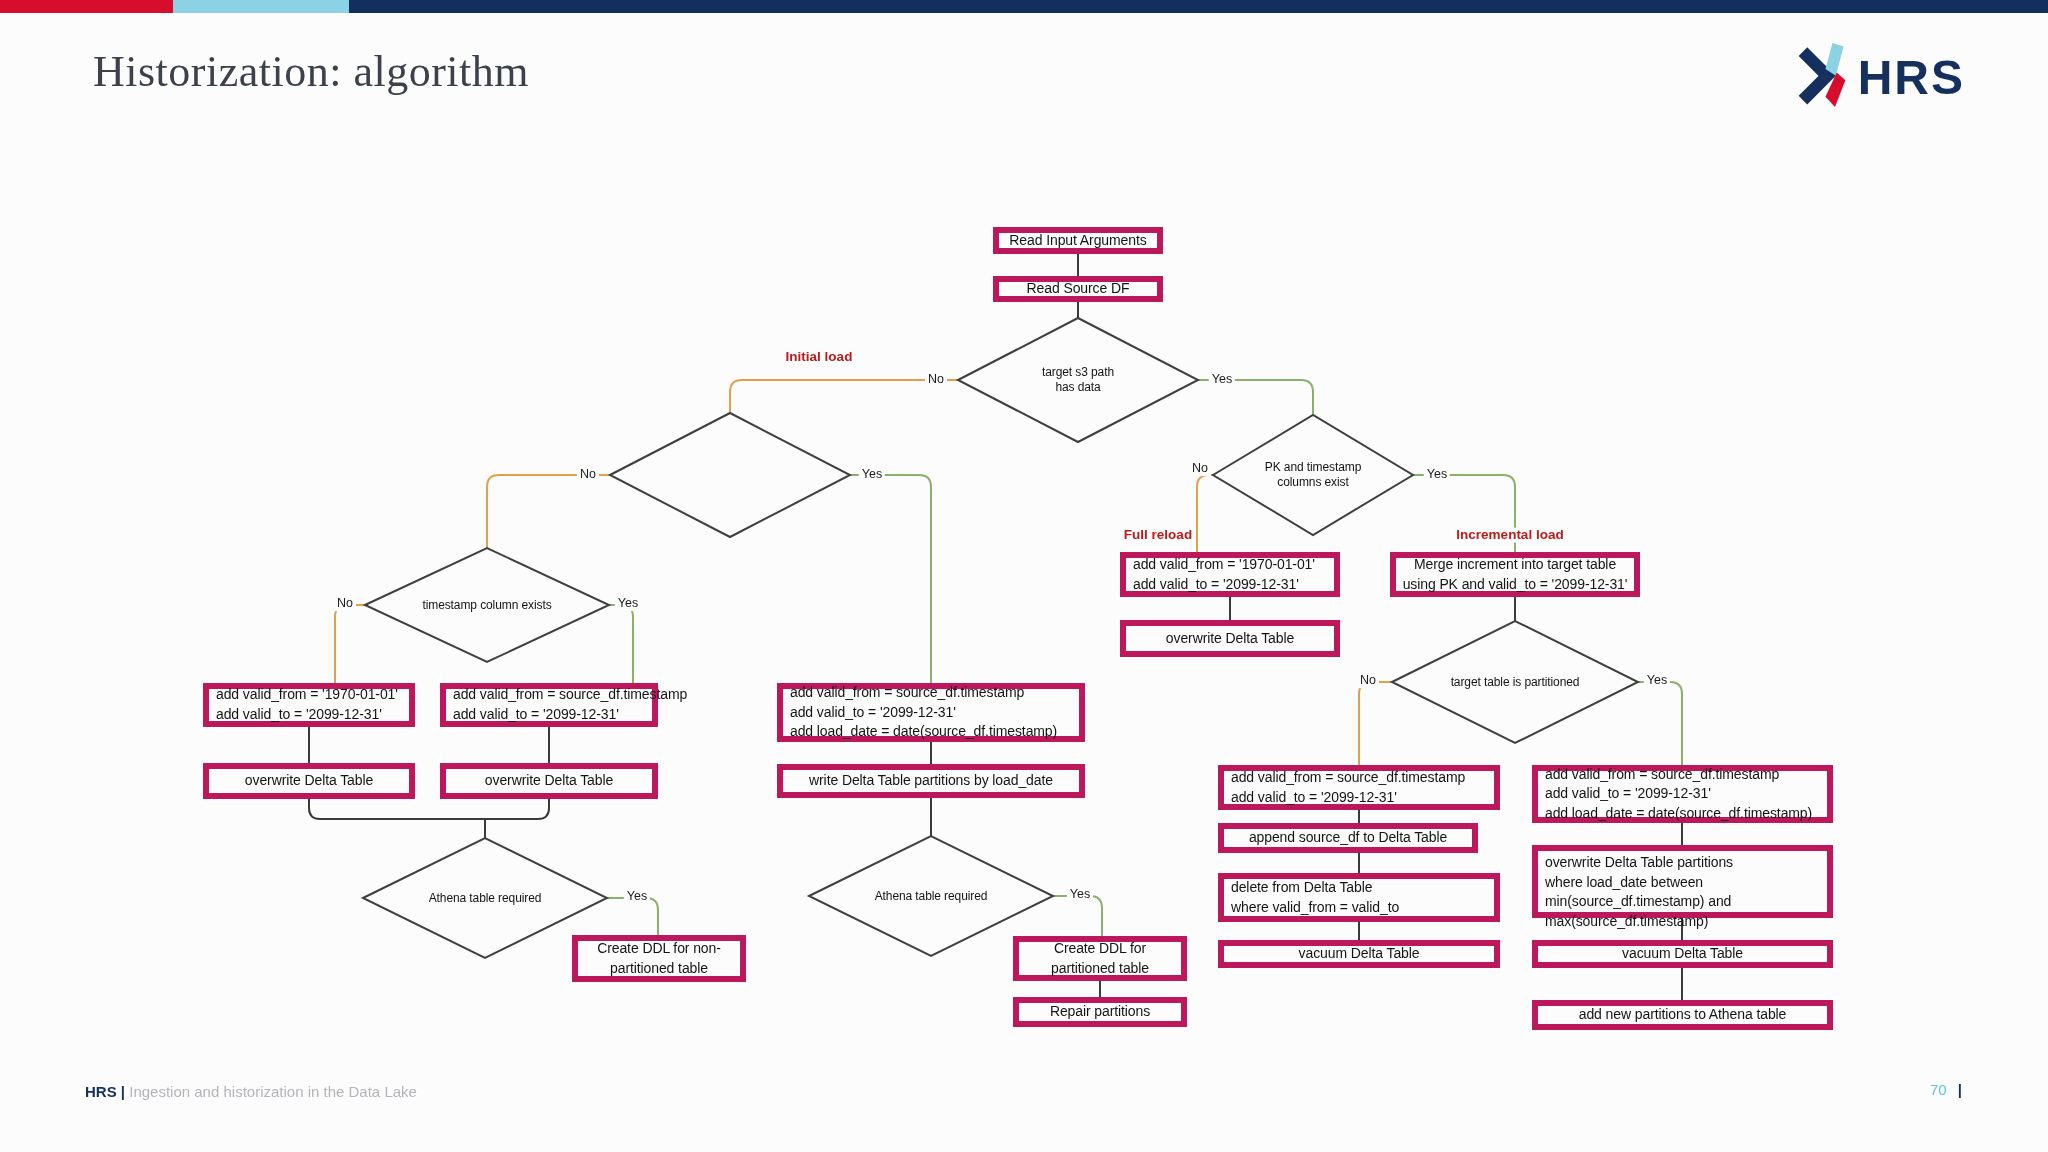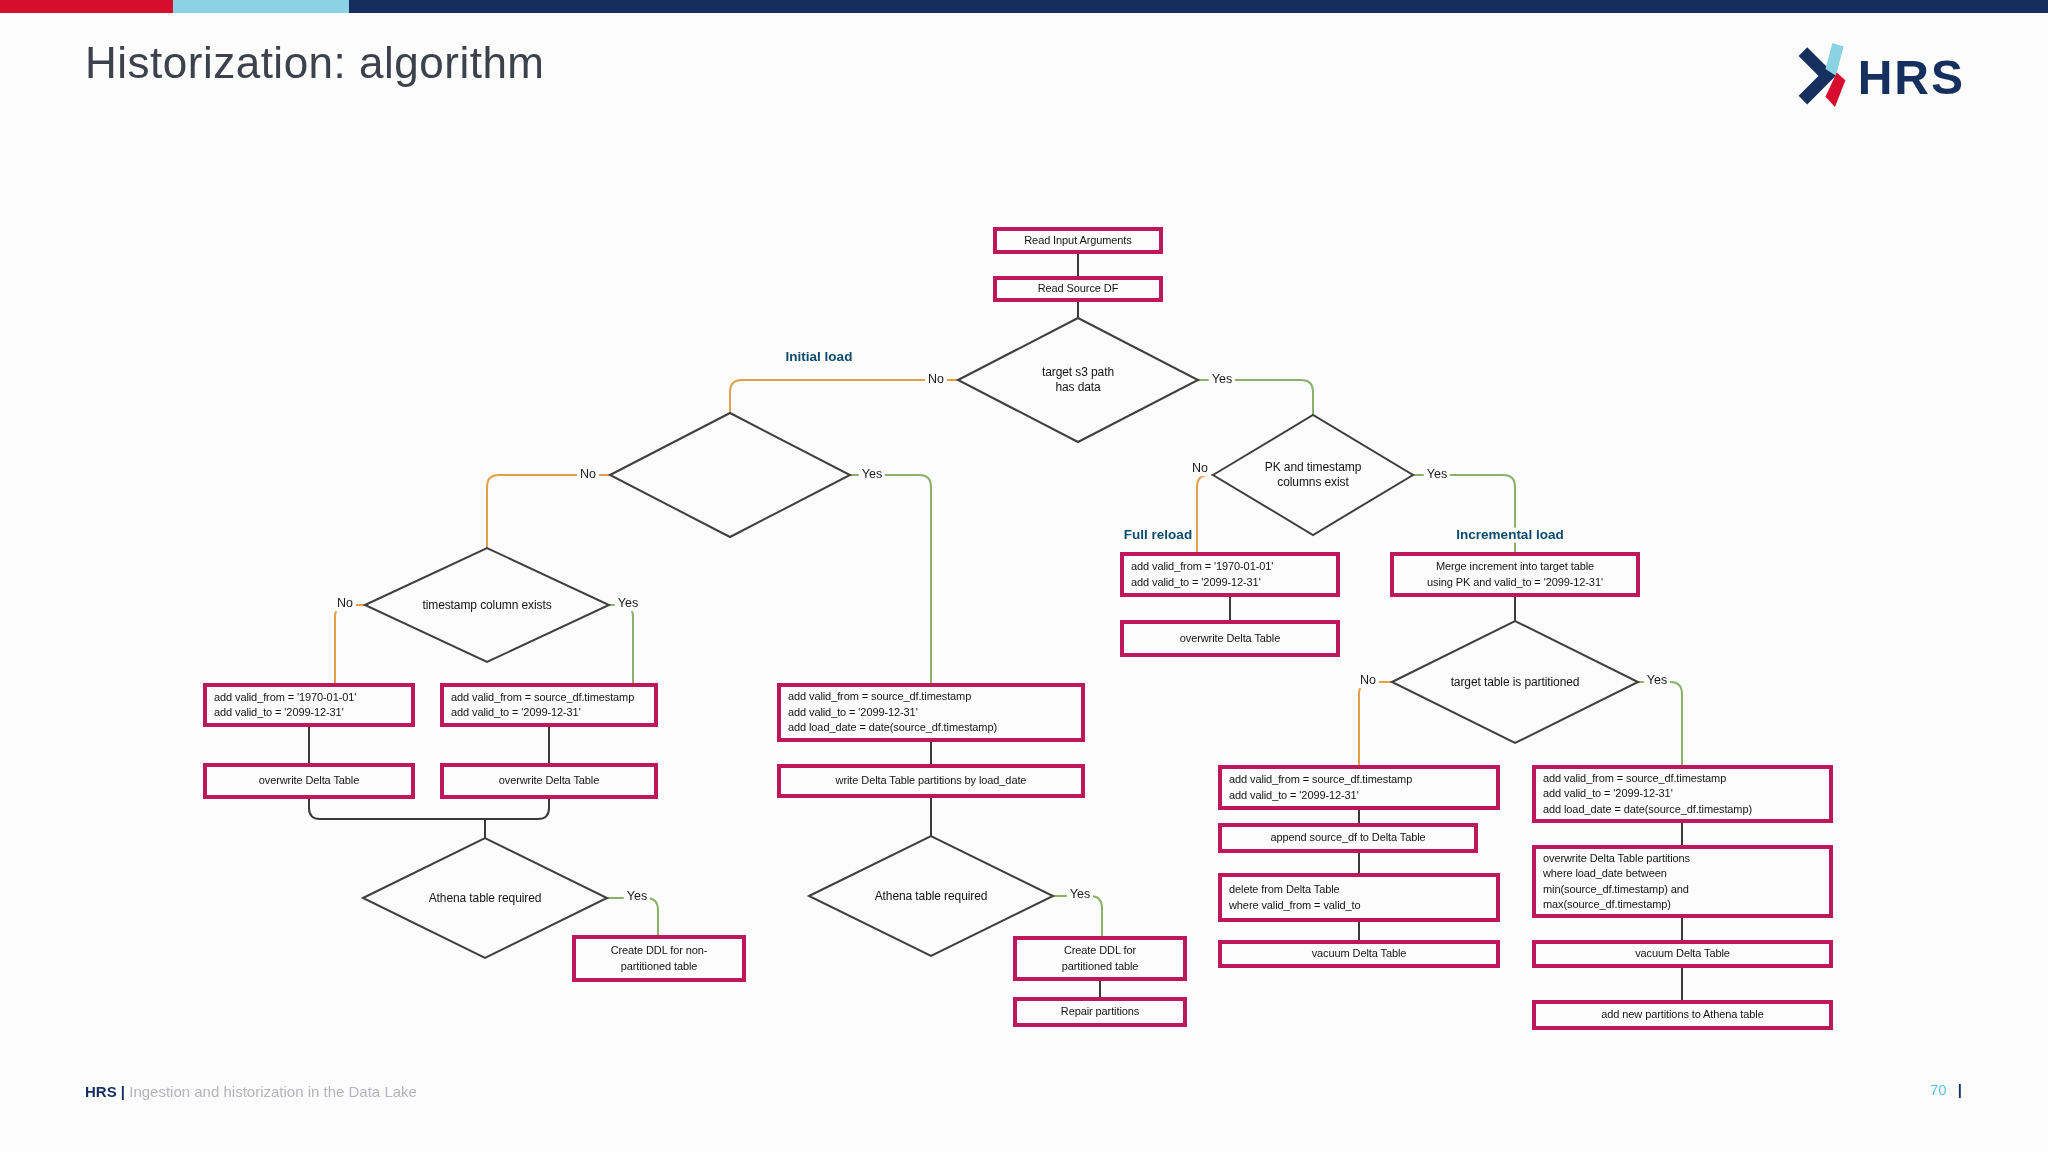--- a/index.html
+++ b/index.html
@@ -7,48 +7,48 @@
     width:2048px;height:1152px;position:relative;overflow:hidden;
     background:#fcfcfc;font-family:"Liberation Sans",sans-serif;
   }
   
   .topbar{position:absolute;top:0;left:0;height:13px;width:2048px;display:flex;}
   .topbar .seg-red{width:173px;background:#d60d2c;}
   .topbar .seg-cyan{width:176px;background:#8bd3e4;}
   .topbar .seg-navy{flex:1;background:#142f5e;}
   
   .page-title{
-    position:absolute;left:85px;top:38px;margin:0;
-    font-size:44px;font-weight:400;color:#3d414b;letter-spacing:.5px;
+    position:absolute;left:85px;top:38px;margin:8px;
+    font-size:44px;font-weight:400;color:#3d414b;letter-spacing:.5px;font-family:Liberation Serif, serif;
   }
   
   .logo{position:absolute;top:42px;right:83px;display:flex;align-items:center;gap:10px;}
   .logo .logo-text{font-size:48px;font-weight:700;color:#15305f;letter-spacing:2px;}
   
   #flowchart{position:absolute;left:0;top:0;width:2048px;height:1152px;}
   #edges{position:absolute;left:0;top:0;}
   .node{
     position:absolute;box-sizing:border-box;background:#fcfcfc;
-    border:4px solid #be185d;color:#141414;
+    border:6px solid #be185d;color:#141414;
     display:flex;flex-direction:column;justify-content:center;
-    font-size:11px;line-height:1.4;white-space:nowrap;letter-spacing:-0.1px;
+    font-size:14px;line-height:1.4;white-space:nowrap;letter-spacing:-0.1px;
   }
   .node.align-left{align-items:flex-start;padding:2px 7px;}
   .node.align-center{align-items:center;text-align:center;padding:2px 4px;}
   .dtext{
     position:absolute;transform:translateY(-50%);text-align:center;
     font-size:12px;line-height:1.25;color:#141414;letter-spacing:-0.1px;
   }
   .elabel{
     position:absolute;transform:translate(-50%,-50%);
     font-size:12.5px;color:#1c1c1c;background:#fcfcfc;padding:0 3px;line-height:1.1;
   }
   .blabel{
     position:absolute;transform:translate(-50%,-50%);
-    font-size:13.5px;font-weight:700;color:#0c4a6e;background:#fcfcfc;
+    font-size:13.5px;font-weight:700;color:#b91c1c;background:#fcfcfc;
     padding:0 3px;white-space:nowrap;line-height:1.1;
   }
   
   .footer-left{position:absolute;left:85px;top:1083px;font-size:15px;white-space:nowrap;}
   .footer-left .brand{font-weight:700;color:#15305f;}
   .footer-left .sep{font-weight:700;color:#15305f;}
   .footer-left .subtitle{color:#b4b4ba;}
   .footer-right{position:absolute;right:86px;top:1081px;font-size:15px;white-space:nowrap;}
   .footer-right .page-num{color:#5fc3da;}
   .footer-right .sep{font-weight:700;color:#15305f;margin-left:7px;}

